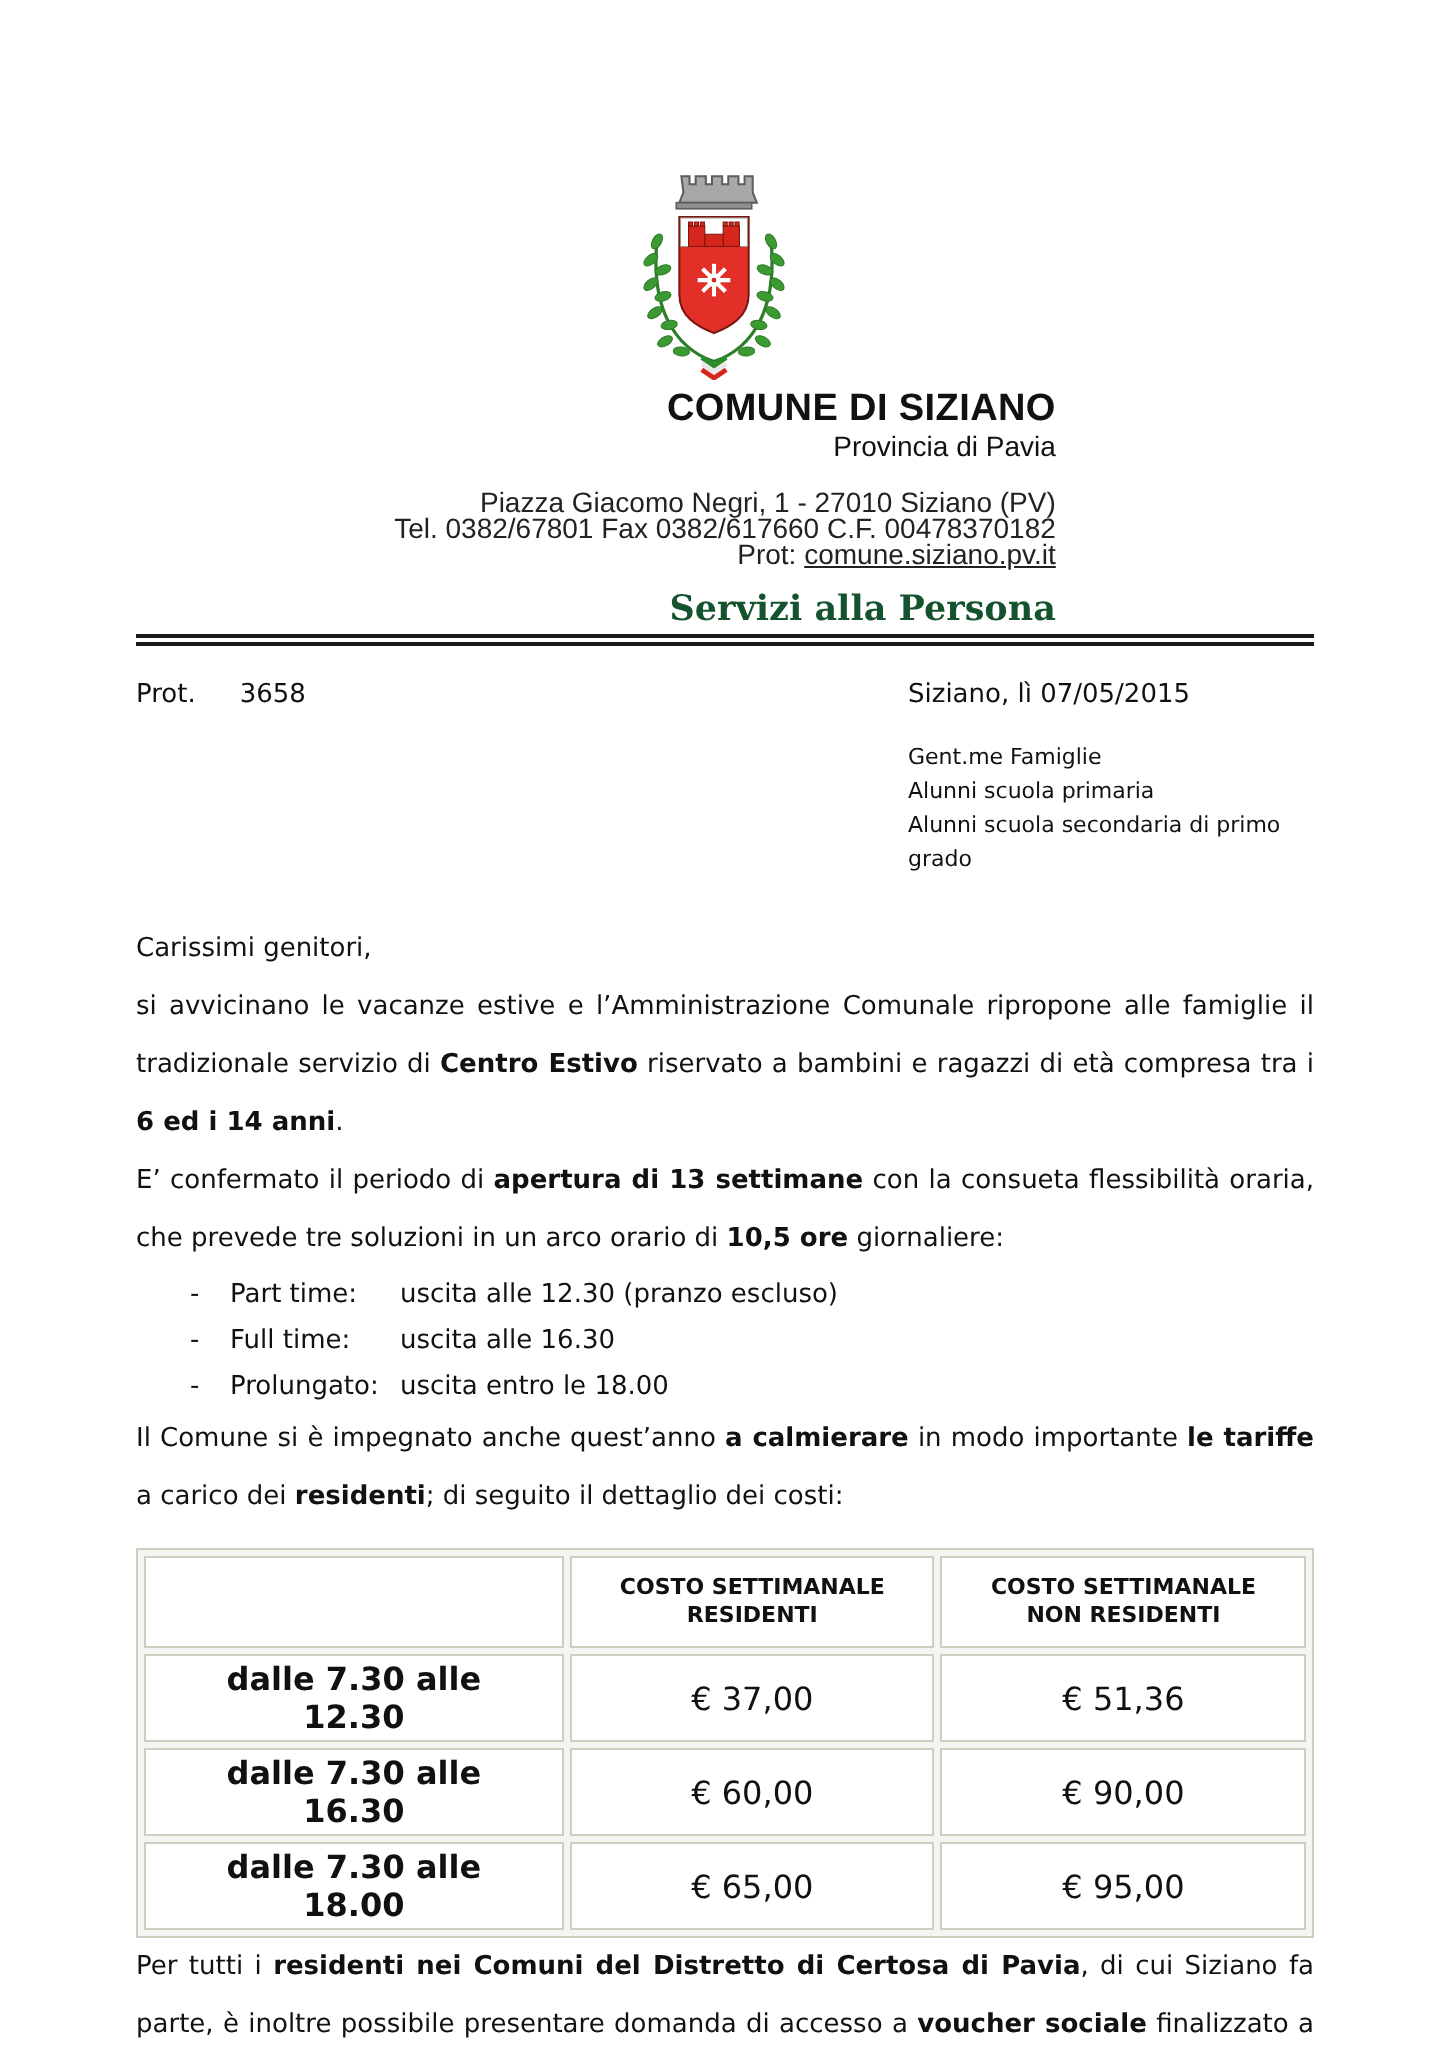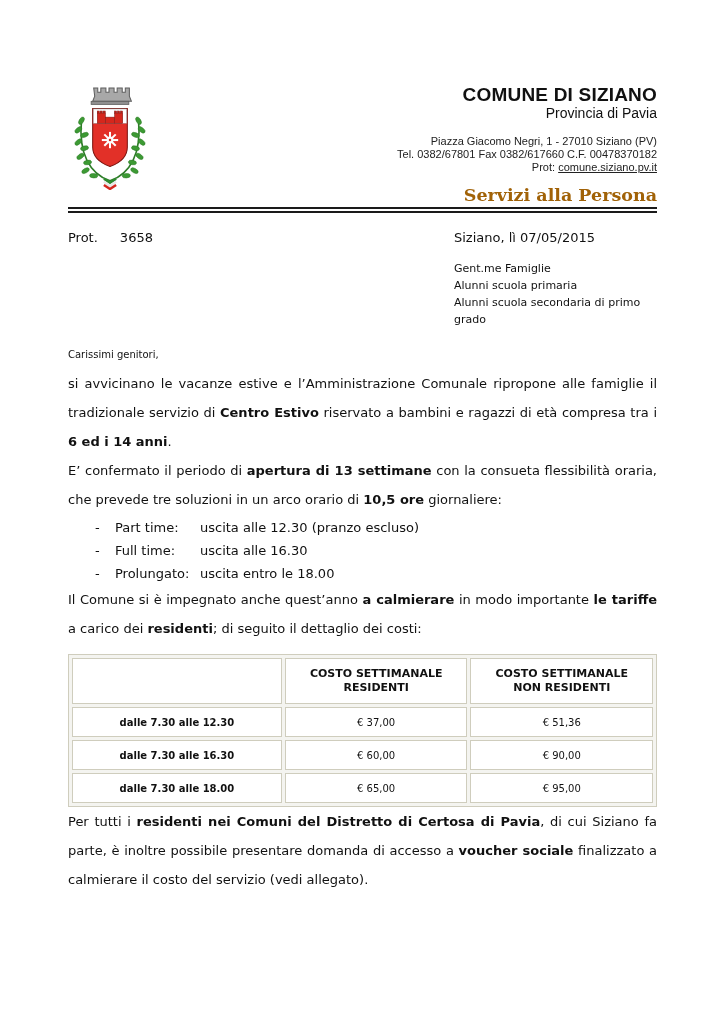--- a/index.html
+++ b/index.html
@@ -4,55 +4,55 @@
 <style>
   html,body{margin:0;padding:0;background:#ffffff;}
   body{
     width:725px;height:1024px;overflow:hidden;
     font-family:"DejaVu Sans",sans-serif;color:#111;
     -webkit-font-smoothing:antialiased;
   }
   .page{box-sizing:border-box;width:725px;height:1024px;padding:84px 68px 0 68px;}
 
   
-  .letterhead{display:flex;align-items:flex-start;}
+  .letterhead{display:flex;align-items:center;flex-direction:column;}
   .crest-wrap{width:95px;flex:0 0 95px;padding-top:0;}
   .head-right{flex:1;text-align:right;}
   .org-title{font-family:"Liberation Sans",sans-serif;font-weight:bold;font-size:19px;line-height:21px;letter-spacing:.2px;}
   .org-sub{font-family:"Liberation Sans",sans-serif;font-size:14px;line-height:16px;}
-  .contact-block{font-family:"Liberation Sans",sans-serif;font-size:11px;line-height:13px;margin-top:14px;color:#222;}
+  .contact-block{font-family:"Liberation Sans",sans-serif;font-size:14px;line-height:13px;margin-top:14px;color:#222;}
   .site-link{color:#222;text-decoration:underline;}
-  .dept{font-family:"DejaVu Serif","Liberation Serif",serif;font-weight:bold;font-size:17.5px;line-height:22px;margin-top:10px;color:#a16207;}
+  .dept{font-family:"DejaVu Serif","Liberation Serif",serif;font-weight:bold;font-size:17.5px;line-height:22px;margin-top:10px;color:#14532d;}
   .double-rule{height:2px;border-top:2px solid #1a1a1a;border-bottom:2px solid #1a1a1a;margin-top:1px;}
 
   
   .meta-row{display:flex;margin-top:16px;font-size:13px;line-height:17px;}
   .prot-number{margin-left:22px;}
   .right-col{margin-left:auto;width:203px;text-align:left;}
   .recipients{margin-left:auto;width:203px;margin-top:14px;font-size:11px;line-height:17px;}
   .recipients div{margin:0;}
 
   
-  .salutation{margin-top:12px;font-size:10px;line-height:29px;}
+  .salutation{margin-top:22px;font-size:13px;line-height:29px;}
   p.para{margin:0;font-size:13px;line-height:29px;text-align:justify;}
   .mt1{margin-top:6px;} .mt3{margin-top:24px;} .mt4{margin-top:27px;}
   p.para b{font-weight:bold;}
 
   
   .sched{margin-top:2px;font-size:13px;line-height:23px;}
   .sched-row{display:flex;}
   .dash{width:20px;text-align:left;margin-left:27px;flex:0 0 20px;}
   .slabel{width:85px;flex:0 0 85px;}
   .svalue{flex:1;}
 
   
   table.costs{width:100%;margin-top:11px;border-collapse:separate;border-spacing:3px;border:1px solid #cfcdbd;background:#f4f4f0;}
   table.costs th,table.costs td{border:1px solid #cfcdbd;background:#ffffff;text-align:center;vertical-align:middle;}
   table.costs th{font-size:11px;line-height:14px;font-weight:bold;height:40px;padding:2px 20px;}
-  table.costs td{font-size:10px;height:24px;padding:2px 20px;}
+  table.costs td{font-size:16px;height:24px;padding:2px 20px;}
   td.time-cell{font-weight:bold;font-size:12px;}
   .col-time{width:36.5%;} .col-res{width:31.75%;} .col-nonres{width:31.75%;}
   th span{display:block;}
 </style>
 </head>
 <body>
 
 <div class="page">
 
   <div class="letterhead">

